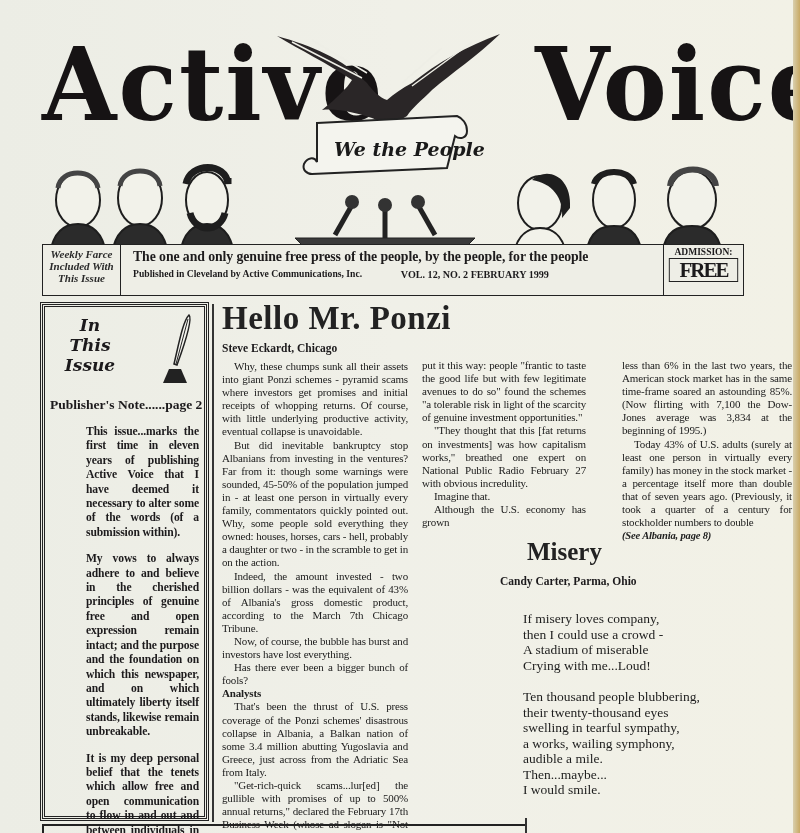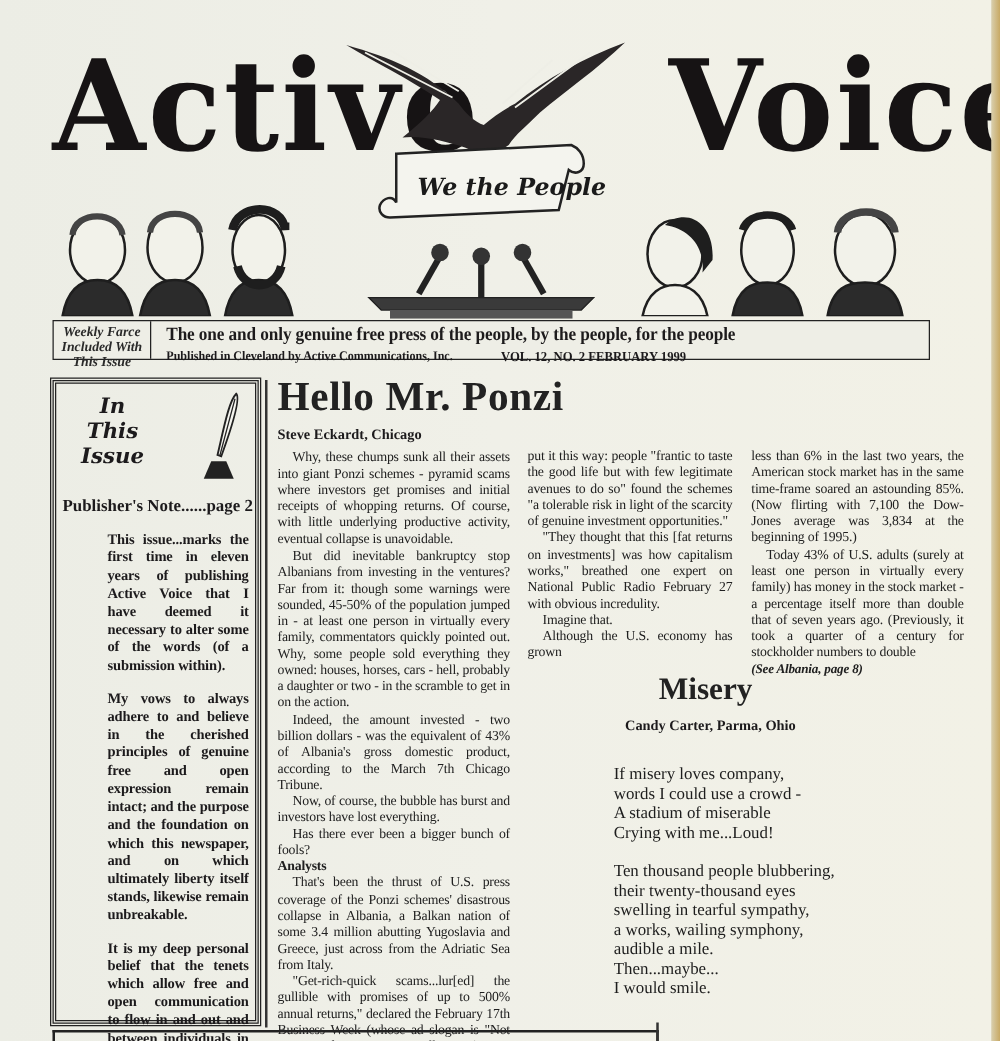--- a/index.html
+++ b/index.html
@@ -27,21 +27,21 @@
     transform: scaleY(1.05);
   }
   .mast-title.left { left: 42px; }
   .mast-title.right { left: 535px; }
   .eagle { position: absolute; left: 272px; top: 28px; width: 232px; height: 150px; }
   .portraits-left { position: absolute; left: 40px; top: 158px; width: 230px; height: 95px; }
   .portraits-right { position: absolute; left: 502px; top: 158px; width: 240px; height: 95px; }
   .podium { position: absolute; left: 290px; top: 190px; width: 190px; height: 65px; }
   
   .tagbar {
-    position: absolute; left: 42px; top: 256px; width: 702px; height: 32px;
+    position: absolute; left: 42px; top: 244px; width: 702px; height: 52px;
     border: 1.5px solid #222; display: flex; background: #eeeee6;
   }
   .farce {
     width: 78px; border-right: 1.5px solid #222;
     font-style: italic; font-weight: bold; font-size: 11px; line-height: 12px;
     text-align: center; padding-top: 3px; color: #2a2a2a;
   }
   .tag-mid { flex: 1; padding: 3px 0 0 12px; }
   .tagline { font-weight: bold; font-size: 15px; letter-spacing: -0.1px; color: #1d1b1c; transform: scaleX(0.92); transform-origin: left; white-space: nowrap; }
   .pubrow { display: flex; font-weight: bold; font-size: 10.5px; margin-top: 3px; transform: scaleX(0.92); transform-origin: left; white-space: nowrap; }
@@ -81,29 +81,29 @@
   .byline { position: absolute; left: 222px; top: 342px; font-weight: bold; font-size: 11.5px; }
   .col {
     position: absolute; font-size: 11px; line-height: 13.1px; text-align: justify;
     letter-spacing: -0.15px; color: #202020;
   }
   .col p { text-indent: 12px; }
   .col p.noi { text-indent: 0; }
   .col .sub { font-weight: bold; text-indent: 0; }
   .col1 { left: 222px; top: 360px; width: 186px; }
   .col2 { left: 422px; top: 359px; width: 164px; }
-  .col3 { left: 601px; top: 359px; width: 170px; }
+  .col3 { left: 622px; top: 359px; width: 170px; }
   .seealso { text-align: left; font-weight: bold; font-style: italic; font-size: 10.5px; }
   
   .poem-title { position: absolute; left: 527px; top: 538px; font-size: 25px; font-weight: bold; color: #222; }
   .poem-by { position: absolute; left: 500px; top: 575px; font-size: 11.5px; font-weight: bold; }
   .poem {
     position: absolute; left: 491px; top: 611px; font-size: 13.5px; line-height: 15.5px; color: #1d1d1d;
   }
-  .poem .stanza { margin-bottom: 16px; }
+  .poem .stanza { margin-bottom: 16px; margin-left: 32px; }
   .bottom-rule {
     position: absolute; left: 42px; top: 824px; width: 485px; height: 9px;
     border-top: 2px solid #222; border-left: 2px solid #222; border-right: 2px solid #222;
   }
   .col-rule { position: absolute; left: 212px; top: 304px; width: 1.5px; height: 518px; background: #333; }
   .col-rule2 { position: absolute; left: 525px; top: 818px; width: 1.5px; height: 15px; background: #333; }
 </style>
 </head>
 <body>
 
@@ -167,20 +167,24 @@
       <div>Included With</div>
       <div>This Issue</div>
     </div>
     <div class="tag-mid">
       <div class="tagline">The one and only genuine free press of the people, by the people, for the people</div>
       <div class="pubrow">
         <span>Published in Cleveland by Active Communications, Inc.</span>
         <span class="vol">VOL. 12, NO. 2 FEBRUARY 1999</span>
       </div>
     </div>
+    <div class="admission">
+      <div class="lbl">ADMISSION:</div>
+      <div class="free">FREE</div>
+    </div>
   </div>
 
   <div class="sidebar">
     <div class="iti-head">
       <div class="iti">
         <div>In</div>
         <div>This</div>
         <div>Issue</div>
       </div>
       <svg class="quill" viewBox="0 0 40 72">
@@ -223,21 +227,21 @@
     <p class="noi">less than 6% in the last two years, the American stock market has in the same time-frame soared an astounding 85%. (Now flirting with 7,100 the Dow-Jones average was 3,834 at the beginning of 1995.)</p>
     <p>Today 43% of U.S. adults (surely at least one person in virtually every family) has money in the stock market - a percentage itself more than double that of seven years ago. (Previously, it took a quarter of a century for stockholder numbers to double</p>
     <div class="seealso">(See Albania, page 8)</div>
   </div>
 
   <div class="poem-title">Misery</div>
   <div class="poem-by">Candy Carter, Parma, Ohio</div>
   <div class="poem">
     <div class="stanza">
       <div>If misery loves company,</div>
-      <div>words I could use a crowd -</div>
+      <div>then I could use a crowd -</div>
       <div>A stadium of miserable</div>
       <div>Crying with me...Loud!</div>
     </div>
     <div class="stanza">
       <div>Ten thousand people blubbering,</div>
       <div>their twenty-thousand eyes</div>
       <div>swelling in tearful sympathy,</div>
       <div>a works, wailing symphony,</div>
       <div>audible a mile.</div>
       <div>Then...maybe...</div>

